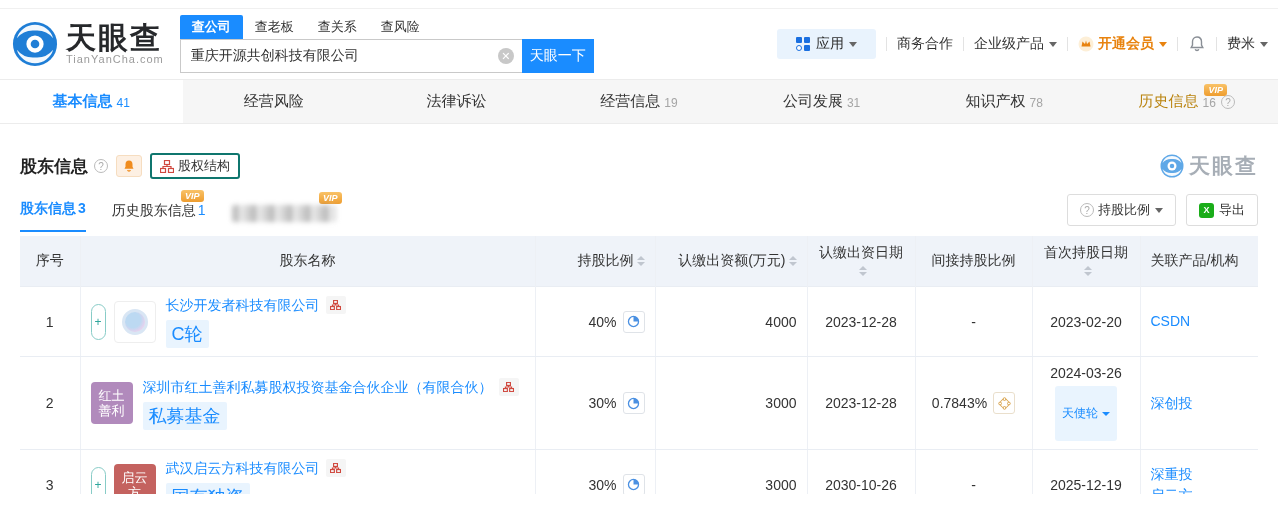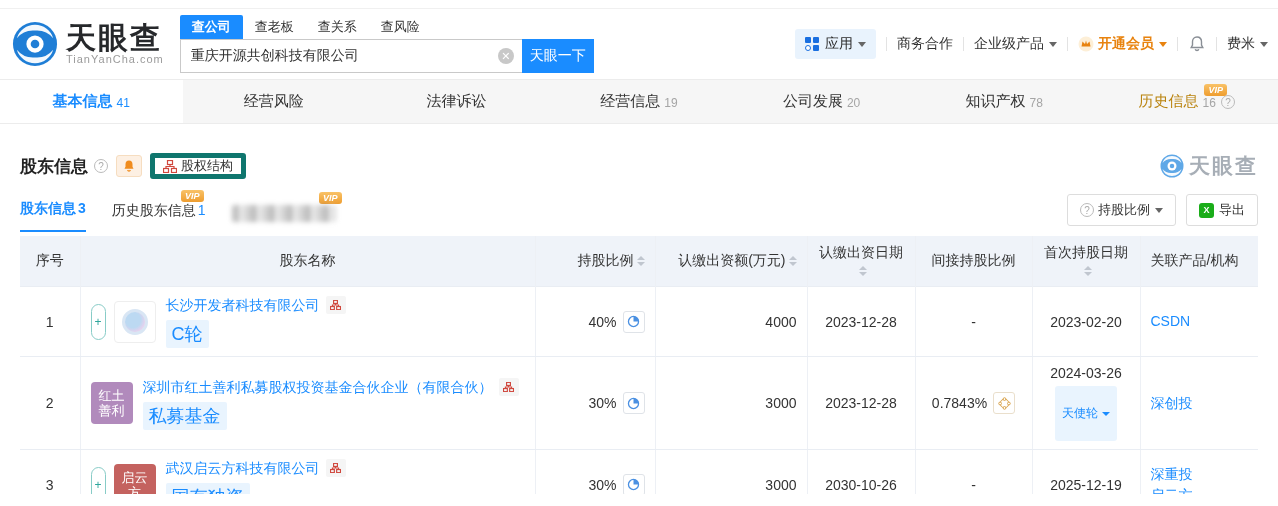--- a/index.html
+++ b/index.html
@@ -22,21 +22,21 @@
   .search-tab.active { background:#1a8cff; color:#fff; font-weight:bold; border-radius:2px 2px 0 0; }
   .search-row { display:flex; height:34px; }
   .search-input-box { position:relative; flex:1; }
   .search-input { width:100%; height:34px; border:1px solid #c9c9c9; border-right:none; padding:0 30px 0 10px; font-size:14px; color:#333; outline:none; font-family:inherit; }
   .clear-icon { position:absolute; right:8px; top:9px; width:16px; height:16px; border-radius:50%; background:#c8c8c8; color:#fff; font-size:11px; line-height:16px; text-align:center; cursor:pointer; }
   .search-btn { width:72px; height:34px; background:#1a8cff; color:#fff; border:none; font-size:14px; cursor:pointer; font-family:inherit; }
 
   .nav { margin-left:auto; display:flex; align-items:center; font-size:14px; white-space:nowrap; }
   .nav-sep { width:1px; height:14px; background:#e3e3e3; margin:0 10px; }
   .nav-item { display:flex; align-items:center; cursor:pointer; color:#333; }
-  .apps-pill { background:#e9f3fd; border-radius:3px; padding:6px 10px; color:#2a2a2a; }
+  .apps-pill { background:#e9f3fd; border-radius:3px; padding:6px 19px; color:#2a2a2a; }
   .grid-icon { display:grid; grid-template-columns:6px 6px; grid-gap:2px; margin-right:6px; }
   .grid-icon i { width:6px; height:6px; background:#1a6fe0; border-radius:1px; }
   .grid-icon i.o { background:#fff; border:1.5px solid #1a6fe0; border-radius:50%; }
   .caret { width:0; height:0; border-left:4px solid transparent; border-right:4px solid transparent; border-top:5px solid #666; margin-left:5px; display:inline-block; }
   .member { color:#e8830f; font-weight:bold; }
   .member .caret { border-top-color:#e8830f; }
   .crown { margin-right:4px; display:inline-flex; }
   .bell-svg { display:block; }
 
   
@@ -49,21 +49,21 @@
   .vip-badge { display:inline-block; background:linear-gradient(180deg,#f9c267,#ee9d2f); color:#fff; font-size:9px; font-weight:bold; font-style:italic; border-radius:3px; padding:1px 4px; line-height:10px; }
   .tab .vip-badge { position:absolute; top:4px; margin-left:58px; }
   .qcircle { width:14px; height:14px; border:1px solid #bbb; border-radius:50%; color:#aaa; font-size:10px; line-height:13px; text-align:center; display:inline-block; }
   .tab .qcircle { margin-left:5px; }
 
   
   .content { padding:0 20px; }
   .section-head { display:flex; align-items:center; margin-top:28px; height:28px; }
   .section-title { font-size:17px; font-weight:bold; color:#222; margin-right:6px; }
   .bell-chip { width:26px; height:22px; background:#fdf0e3; border:1px solid #f6ddc0; border-radius:3px; display:flex; align-items:center; justify-content:center; margin:0 8px; cursor:pointer; }
-  .chart-btn { display:flex; align-items:center; border:5px solid #0f766e; border-radius:3px; height:26px; padding:0 8px; font-size:13px; color:#333; cursor:pointer; background:#fff; }
+  .chart-btn { display:flex; align-items:center; border:2px solid #0f766e; border-radius:3px; height:26px; padding:0 8px; font-size:13px; color:#333; cursor:pointer; background:#fff; }
   .chart-btn svg { margin-right:4px; }
   .watermark { margin-left:auto; display:flex; align-items:center; opacity:.75; }
   .watermark .wm-text { font-size:21px; font-weight:bold; color:#8a939e; letter-spacing:2px; margin-left:5px; }
 
   .subtabs { display:flex; align-items:flex-end; margin-top:16px; height:36px; }
   .subtab { font-size:14px; margin-right:26px; padding-bottom:12px; position:relative; cursor:pointer; color:#333; }
   .subtab .num { color:#1a8cff; margin-left:2px; }
   .subtab.active { color:#1a8cff; border-bottom:2px solid #1a8cff; font-weight:bold; }
   .subtab .vip-badge { position:absolute; top:-12px; right:2px; }
   .blur-tab { width:104px; height:17px; margin-bottom:10px; background:repeating-linear-gradient(90deg,#8d8d8d 0 7px,#d8d8d8 7px 12px,#b5b5b5 12px 18px); filter:blur(2.5px); opacity:.55; border-radius:2px; }
@@ -211,21 +211,21 @@
     </div>
     <div class="tab">
       <span>法律诉讼</span>
     </div>
     <div class="tab">
       <span>经营信息</span>
       <span class="cnt">19</span>
     </div>
     <div class="tab">
       <span>公司发展</span>
-      <span class="cnt">20</span>
+      <span class="cnt">31</span>
     </div>
     <div class="tab">
       <span>知识产权</span>
       <span class="cnt">78</span>
     </div>
     <div class="tab vip-tab">
       <span class="vip-badge">VIP</span>
       <span>历史信息</span>
       <span class="cnt">16</span>
       <span class="qcircle">?</span>

